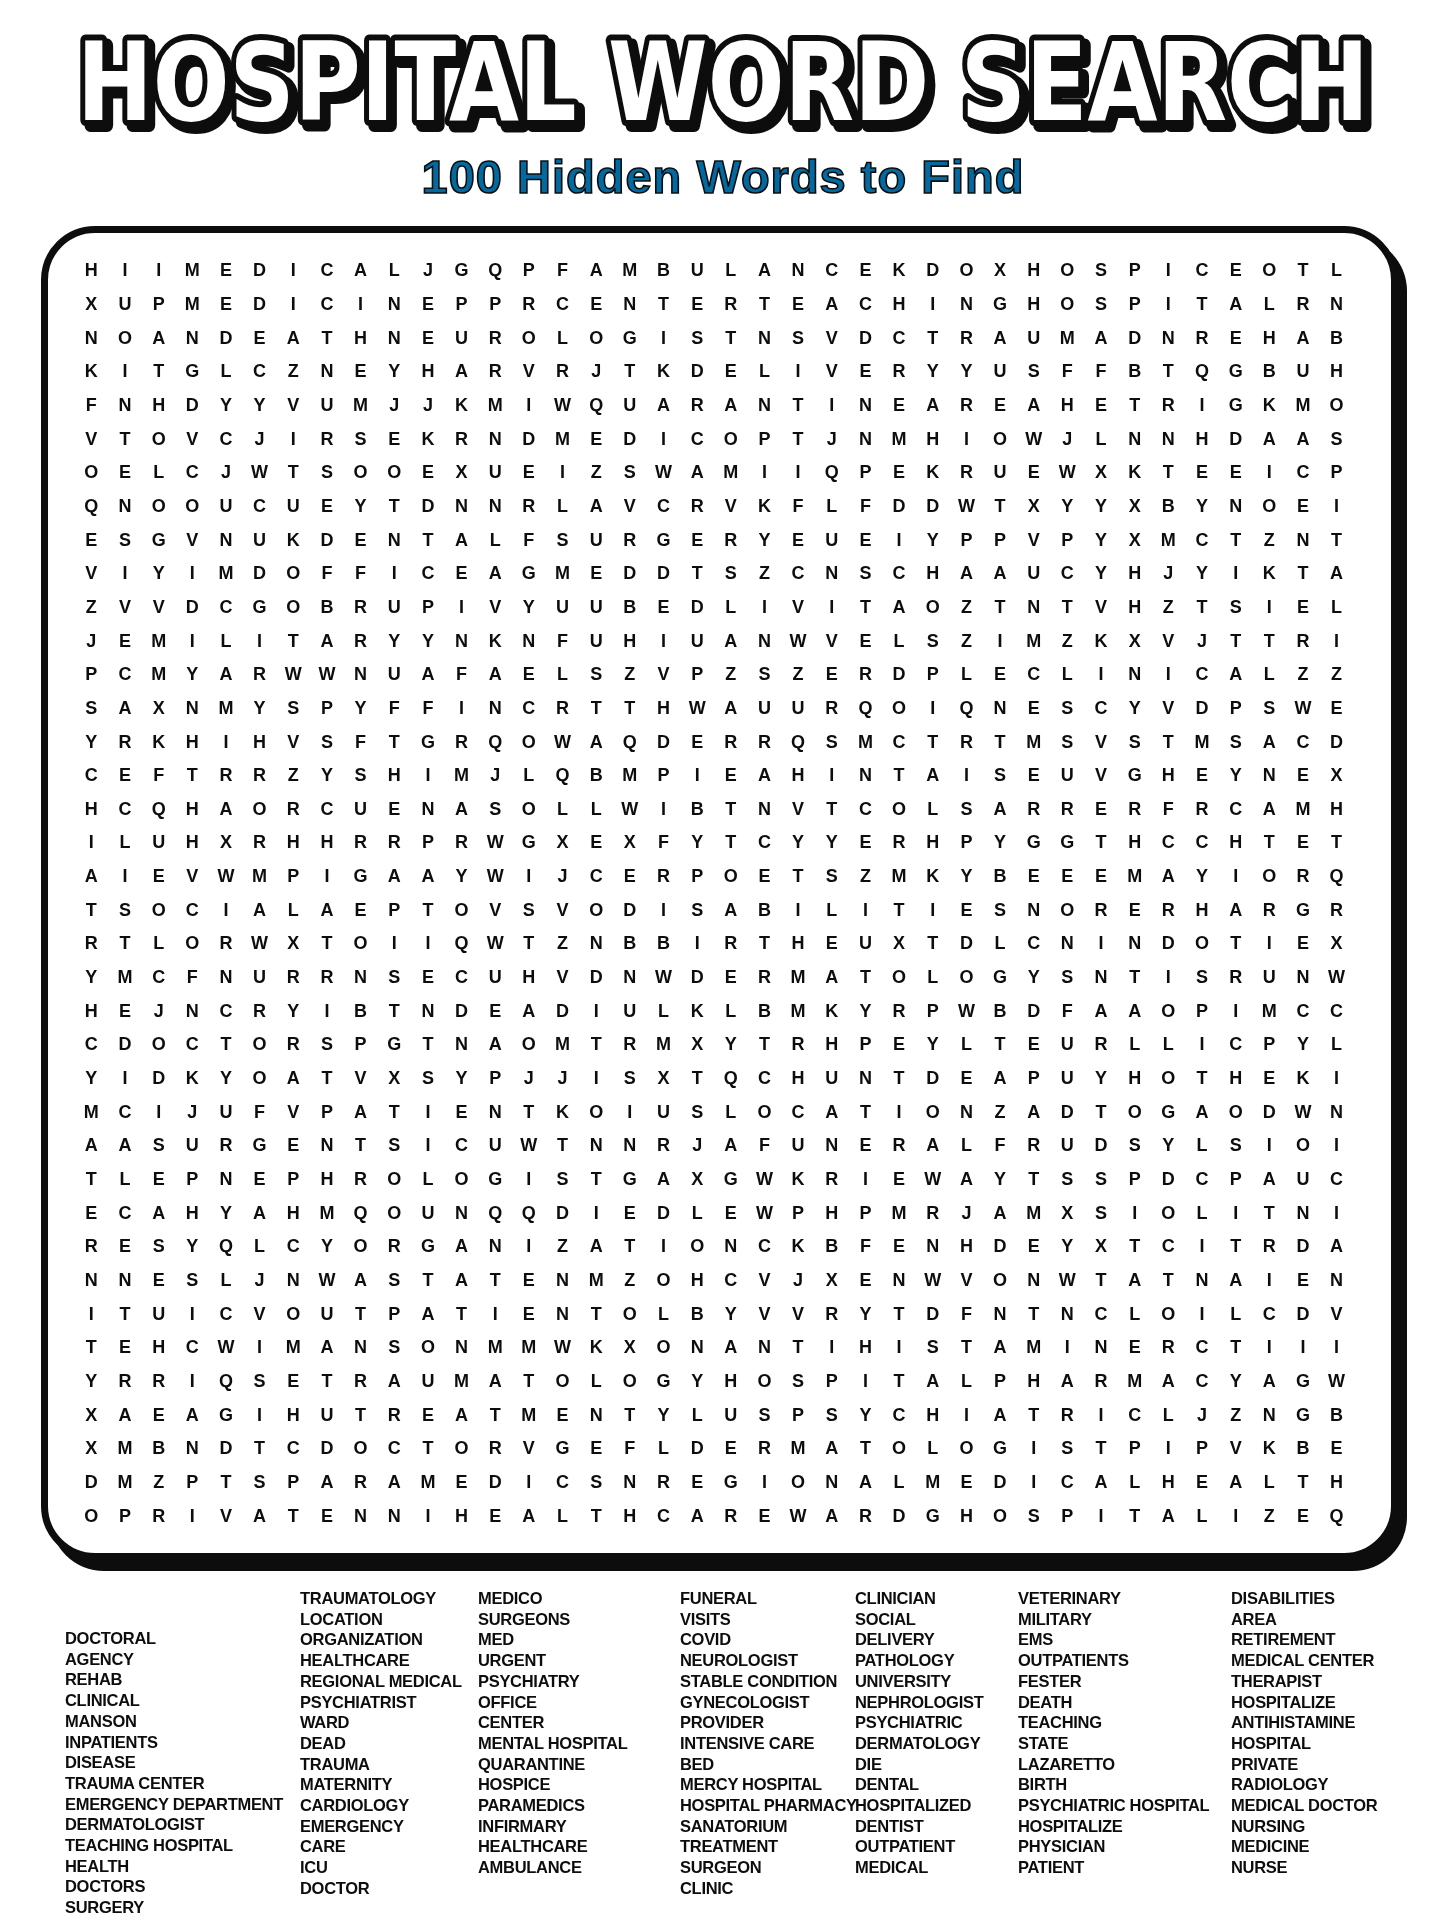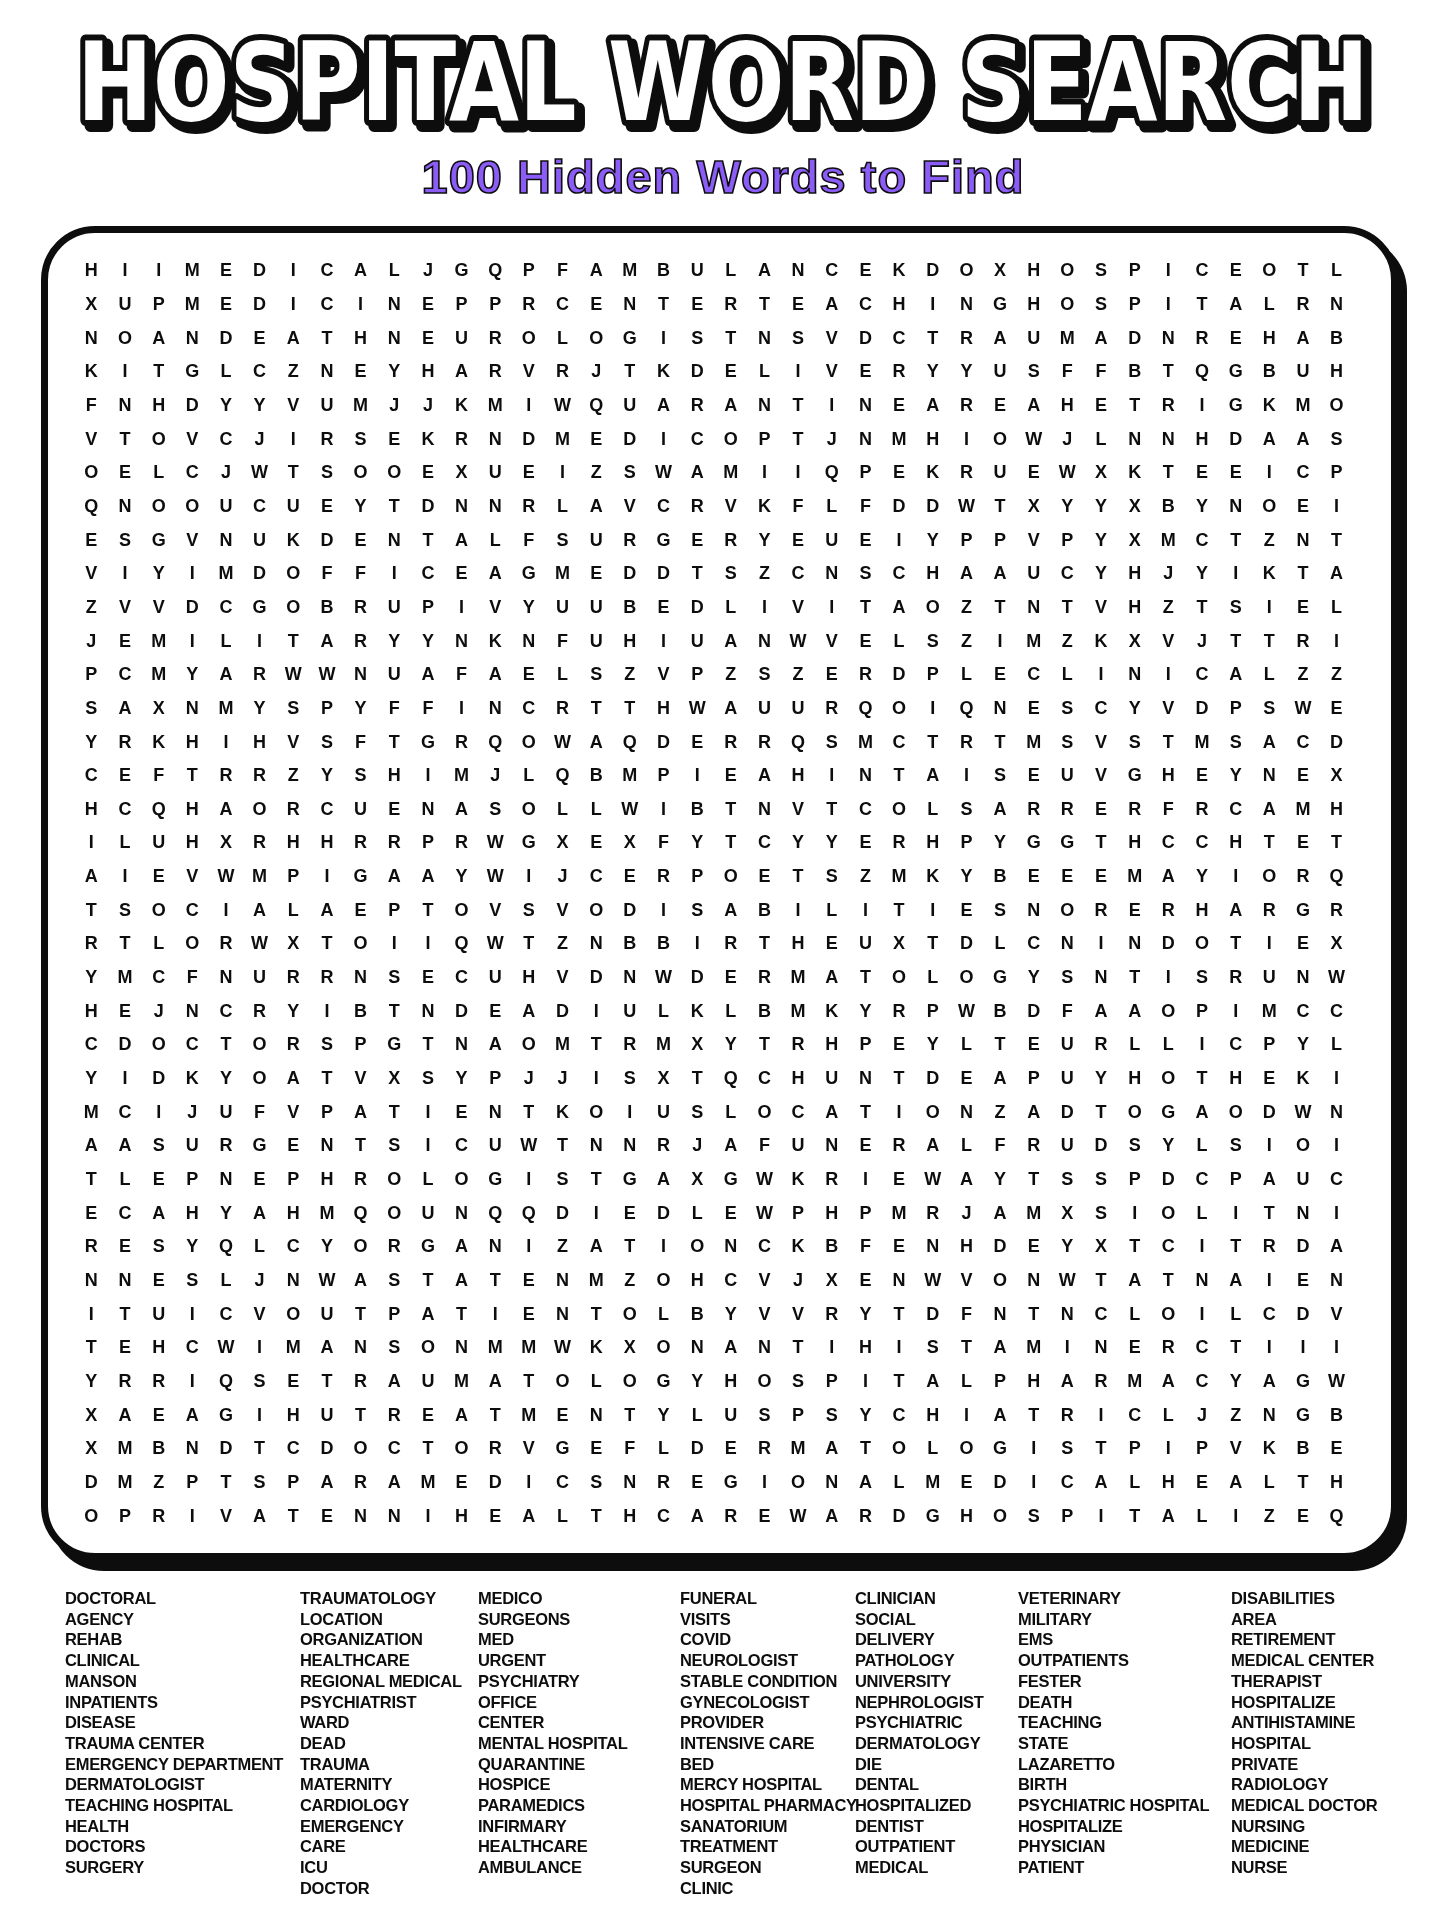--- a/index.html
+++ b/index.html
@@ -20,21 +20,21 @@
   .t-main {
     font-family: "DejaVu Sans", sans-serif;
     font-weight: bold; font-size: 108px;
     fill: #ffffff; stroke: #0d0d0d; stroke-width: 12px;
     paint-order: stroke; stroke-linejoin: round; text-anchor: middle;
   }
   .subtitle {
     margin-top: 2px;
     font-size: 47px; font-weight: bold; letter-spacing: 1px;
     -webkit-text-stroke: 1.6px #0d0d0d;
-    color: #8b5cf6; line-height: 54px;
+    color: #0369a1; line-height: 54px;
   }
   .puzzle-box {
     box-sizing: border-box;
     width: 1357px; height: 1334px;
     margin: 22px auto 0 auto;
     border: 7px solid #0d0d0d;
     border-radius: 54px;
     box-shadow: 9px 11px 0 0 #0d0d0d;
     background: #ffffff;
   }
@@ -46,21 +46,21 @@
   }
   .cell {
     display: flex; align-items: center; justify-content: center;
     font-size: 18px; font-weight: bold; color: #0d0d0d;
   }
   .word-list {
     display: flex;
     margin: 28px 0 0 65px;
   }
   .wl-col { flex: 0 0 auto; }
-  .wl-col:nth-child(1) { width: 235px; }
+  .wl-col:nth-child(1) { width: 235px; margin-top: 40px; }
   .wl-col:nth-child(2) { width: 178px; }
   .wl-col:nth-child(3) { width: 202px; }
   .wl-col:nth-child(4) { width: 175px; }
   .wl-col:nth-child(5) { width: 163px; }
   .wl-col:nth-child(6) { width: 213px; }
   .wl-col:nth-child(7) { width: 207px; }
   .wl-item {
     font-size: 16.5px; font-weight: bold;
     line-height: 20.7px; letter-spacing: -0.3px;
     white-space: nowrap; color: #0d0d0d;

